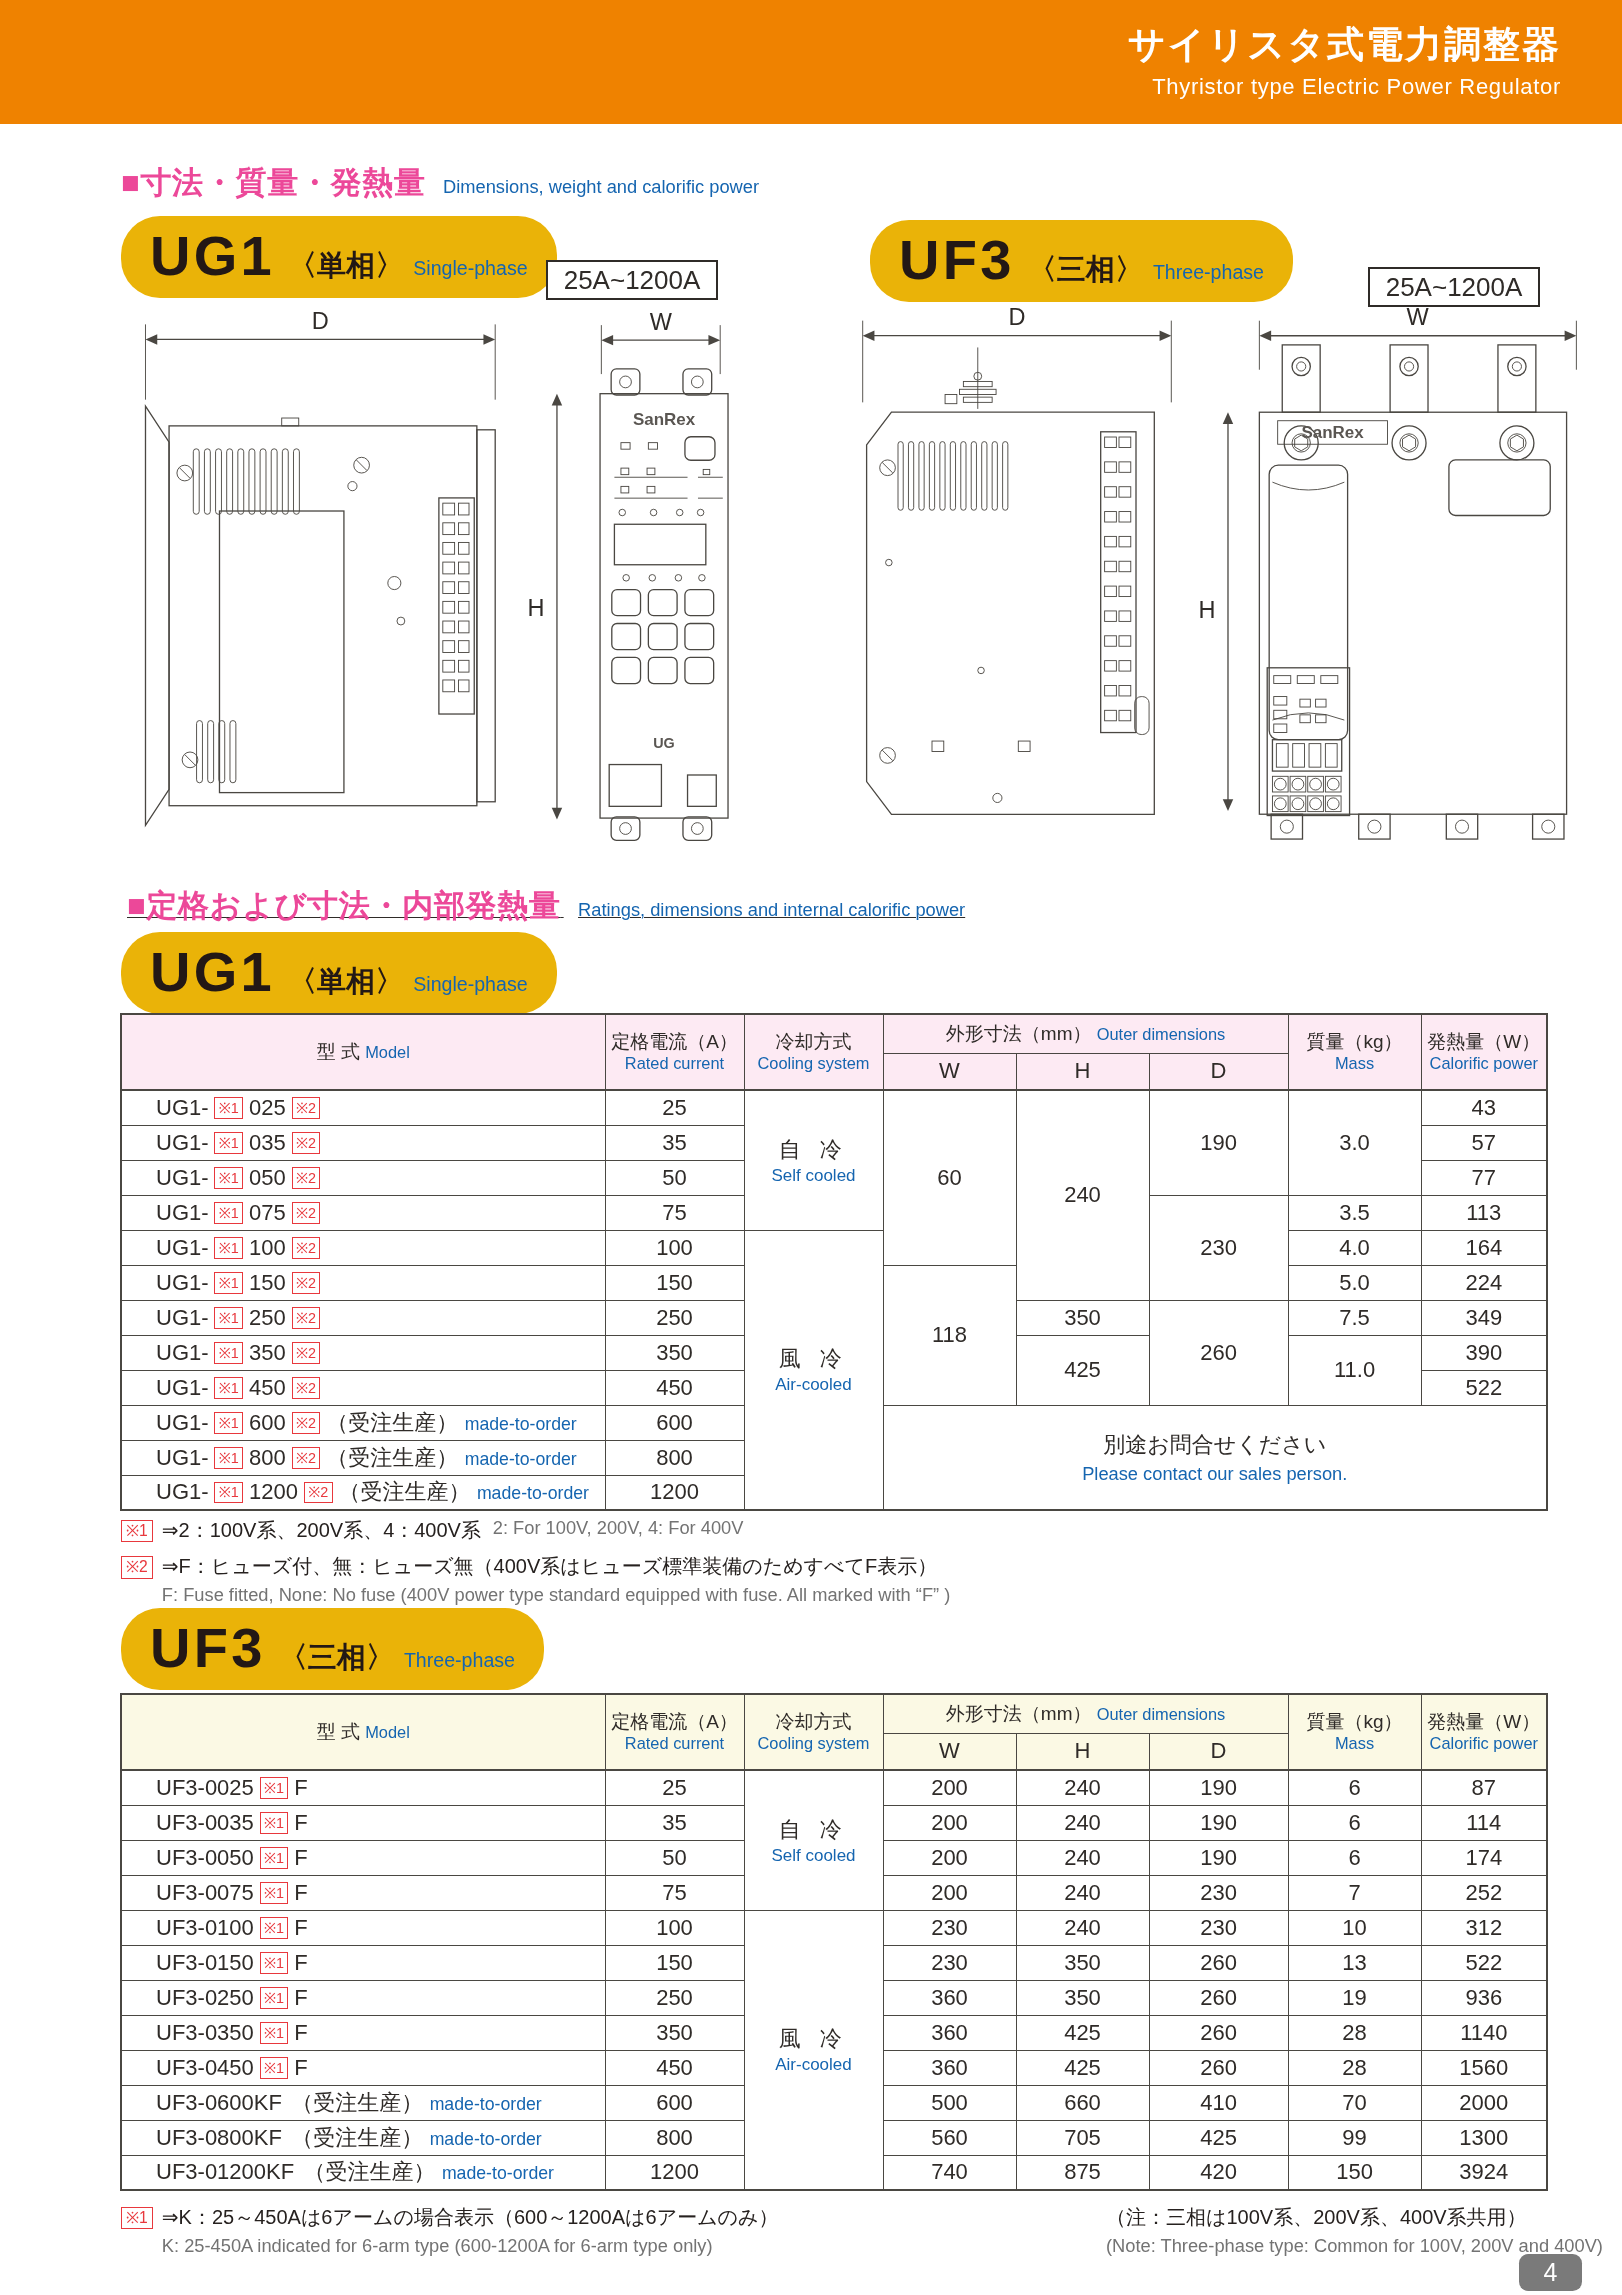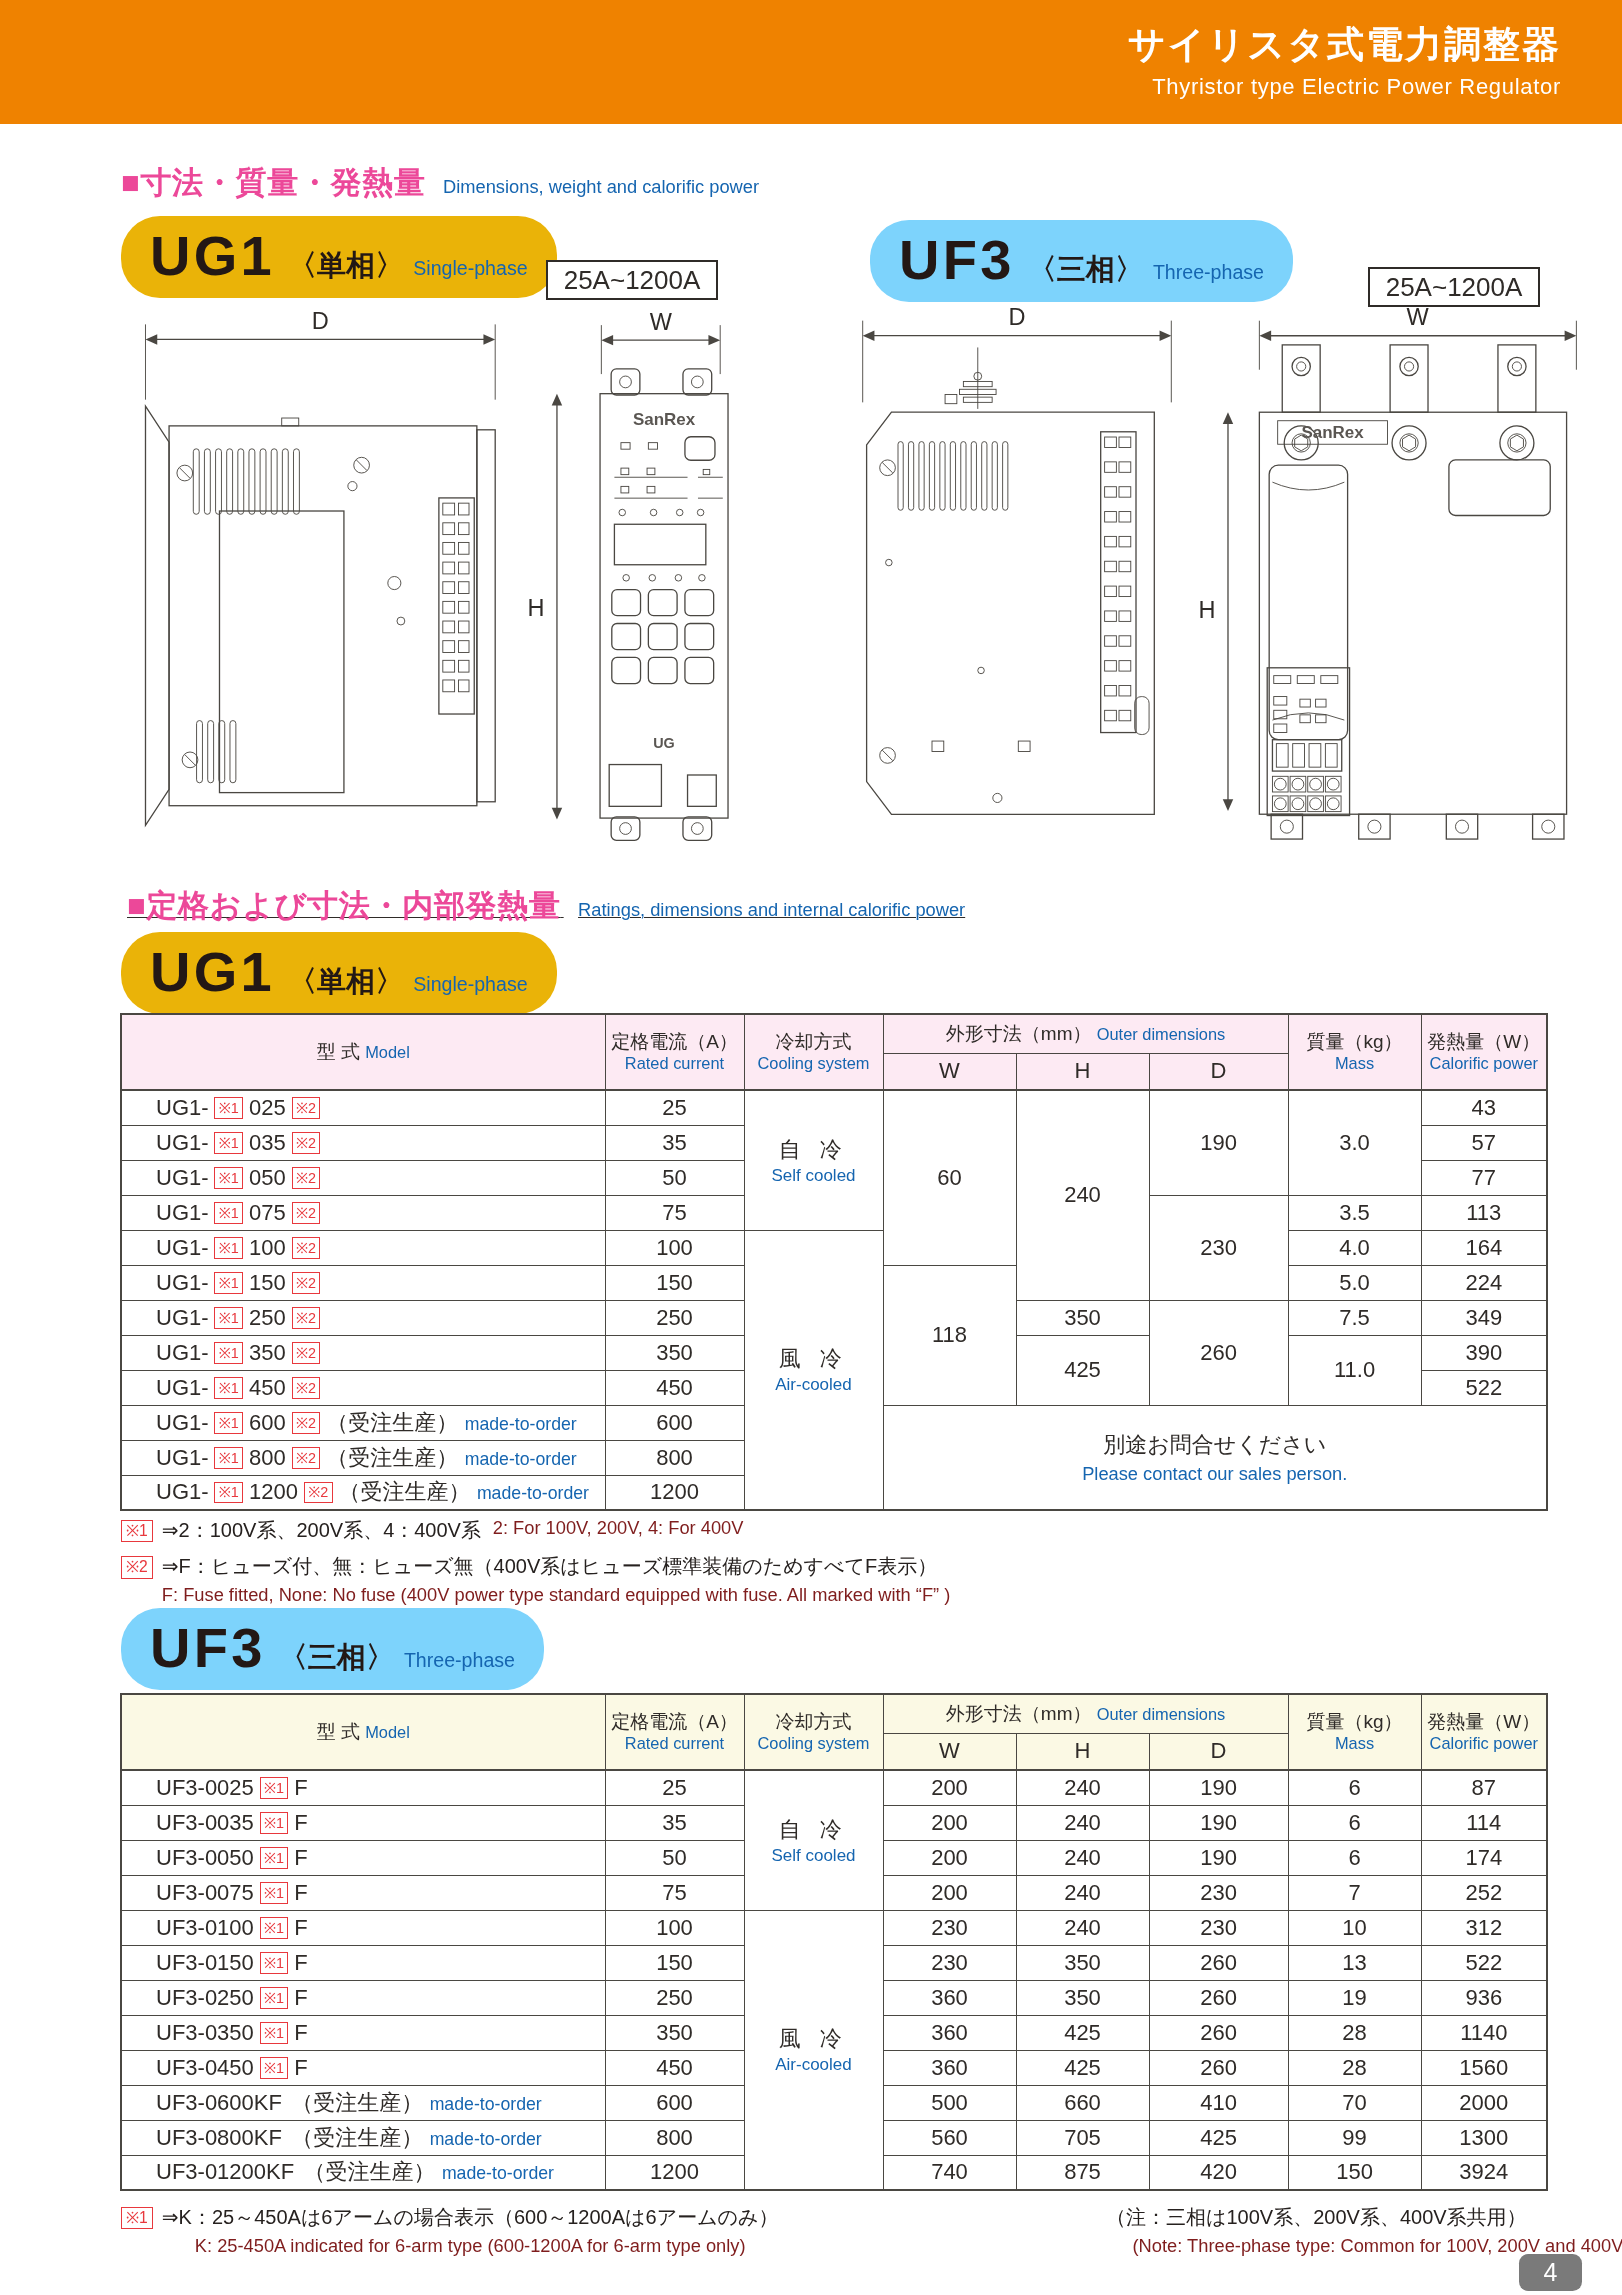--- a/index.html
+++ b/index.html
@@ -13,21 +13,21 @@
   .banner .en{color:#fff;font-size:22px;letter-spacing:0.7px;margin-top:6.5px;}
 
   
   .sec-head{white-space:nowrap;}
   .sec-head .jp{font-size:31px;font-weight:bold;color:#ec4899;letter-spacing:0.7px;}
   .sec-head .en{font-size:18.3px;color:#1565b0;margin-left:14.4px;}
 
   
   .pill{display:inline-flex;align-items:baseline;border-radius:39px;padding:6.5px 29px 10.5px 29px;white-space:nowrap;}
   .pill.pink{background:#eab308;}
-  .pill.yellow{background:#7dd3fc;}
+  .pill.yellow{background:#eab308;}
   .pill .name{font-size:56px;font-weight:bold;letter-spacing:3.3px;color:#231815;}
   .pill .ph-jp{font-size:29px;font-weight:bold;color:#231815;margin-left:13px;}
   .pill .ph-en{font-size:19.6px;color:#1565b0;margin-left:9.2px;}
 
   .range-box{border:2px solid #2f2b28;background:#fff;font-size:26px;padding:2.6px 15.7px;white-space:nowrap;}
 
   
   svg .ln{stroke:#4a4742;stroke-width:2;fill:none;}
   svg .thin{stroke:#4a4742;stroke-width:1.4;fill:none;}
   svg .fillhead{fill:#4a4742;stroke:none;}
@@ -53,21 +53,21 @@
   .mto-en{color:#1565b0;font-size:17.7px;margin-left:6.5px;}
   .cool-jp{font-size:22px;letter-spacing:6.5px;}
   .cool-en{font-size:17px;color:#1565b0;margin-top:1.3px;}
   .contact-jp{font-size:22px;}
   .contact-en{font-size:18.3px;color:#1565b0;margin-top:2.6px;}
 
   
   .note-row{display:flex;align-items:flex-start;margin-bottom:9.2px;}
   .note-mark{flex:0 0 auto;border:1.3px solid #e8383d;color:#e8383d;font-size:15.7px;line-height:1;padding:2.6px 3.9px;margin-right:9.2px;margin-top:2.6px;}
   .note-jp{font-size:20px;color:#26211f;}
-  .note-en{font-size:18.3px;color:#7f1d1d;text-align:center;}
+  .note-en{font-size:18.3px;color:#737373;}
   .note-en.inline{margin-left:11.8px;}
   .note-en.block{margin-top:3.9px;}
 
   
   .badge{width:63px;height:37px;background:#7a7a7a;border-radius:9.2px;color:#fff;font-size:25px;
          display:flex;align-items:center;justify-content:center;}
 </style>
 </head>
 <body>
 

